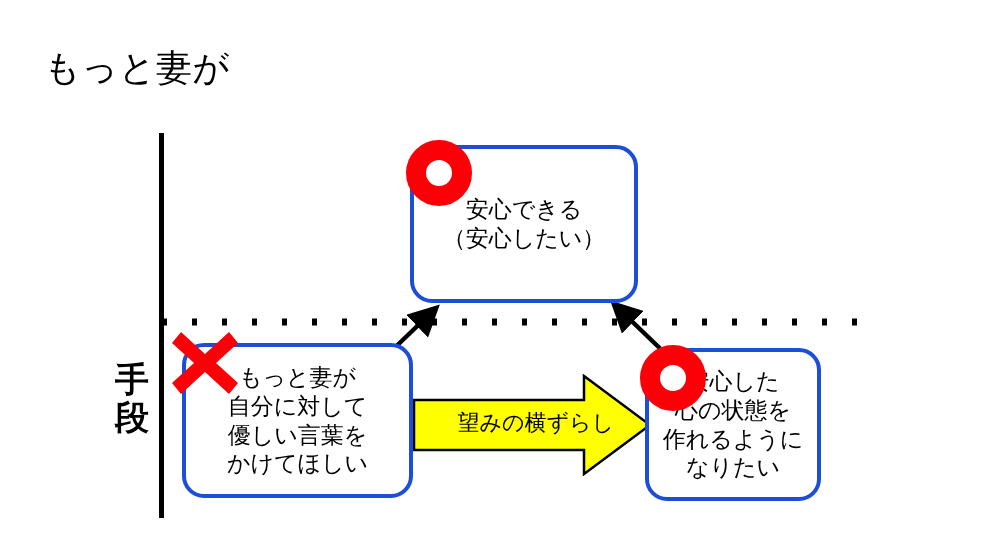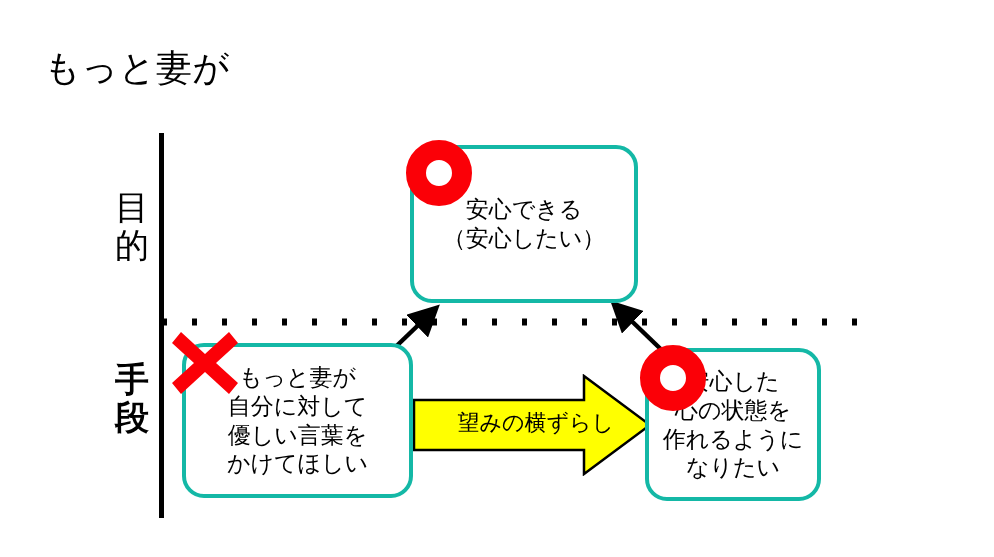--- a/index.html
+++ b/index.html
@@ -54,21 +54,21 @@
     line-height: 1.12;
     color: #000000;
   }
   #axis-label-purpose { left: 104px; top: 188px; }
   #axis-label-means   { left: 104px; top: 360px; font-weight: bold; }
 
   
   .node-box {
     position: absolute;
     box-sizing: border-box;
-    border: 4px solid #14b8a6;
+    border: 4px solid #1d4ed8;
     border-radius: 22px;
     background: #ffffff;
     display: flex;
     align-items: center;
     justify-content: center;
     text-align: center;
     color: #000000;
     font-size: 23px;
     line-height: 1.26;
     white-space: pre-line;
@@ -133,21 +133,20 @@
 <div id="canvas">
 
   <div id="page-title">もっと妻が</div>
 
   <div id="axis-vertical-line"></div>
 
   <svg id="axis-divider-dotted" viewBox="0 0 716 8" preserveAspectRatio="none">
     <line x1="2" y1="4" x2="714" y2="4" stroke="#000000" stroke-width="7" stroke-dasharray="5 25" stroke-linecap="butt"></line>
   </svg>
 
-  <div class="axis-label" id="axis-label-purpose">目的</div>
   <div class="axis-label" id="axis-label-means">手段</div>
 
   <svg class="connector-arrow" id="connector-left" viewBox="0 0 80 72">
     <defs>
       <marker id="arrowhead-l" markerWidth="7" markerHeight="7" refX="5.2" refY="3.5" orient="auto">
         <path d="M0,0 L7,3.5 L0,7 Z" fill="#000000"></path>
       </marker>
     </defs>
     <line x1="6" y1="66" x2="56" y2="18" stroke="#000000" stroke-width="4.5" marker-end="url(#arrowhead-l)"></line>
   </svg>

